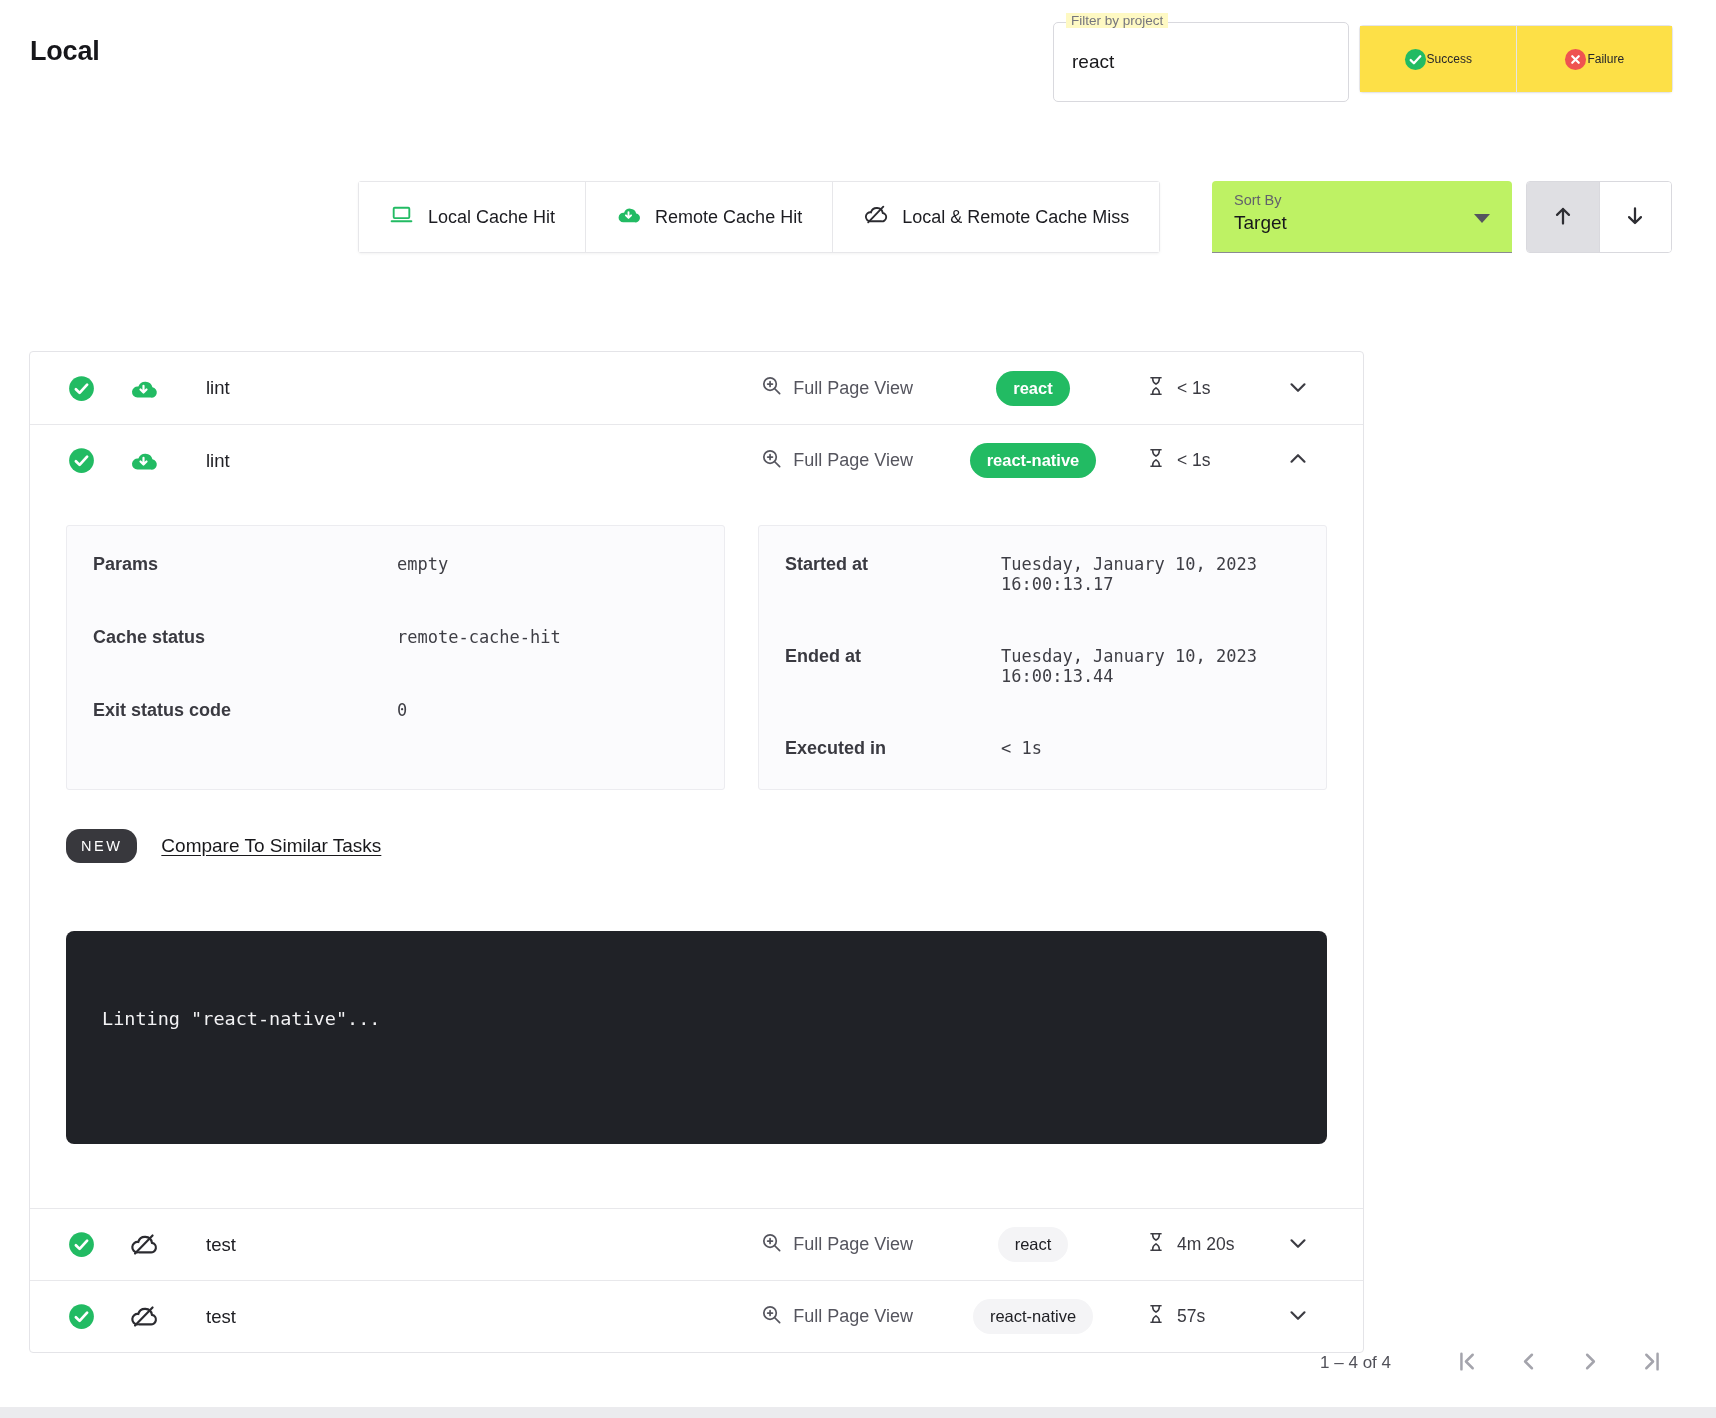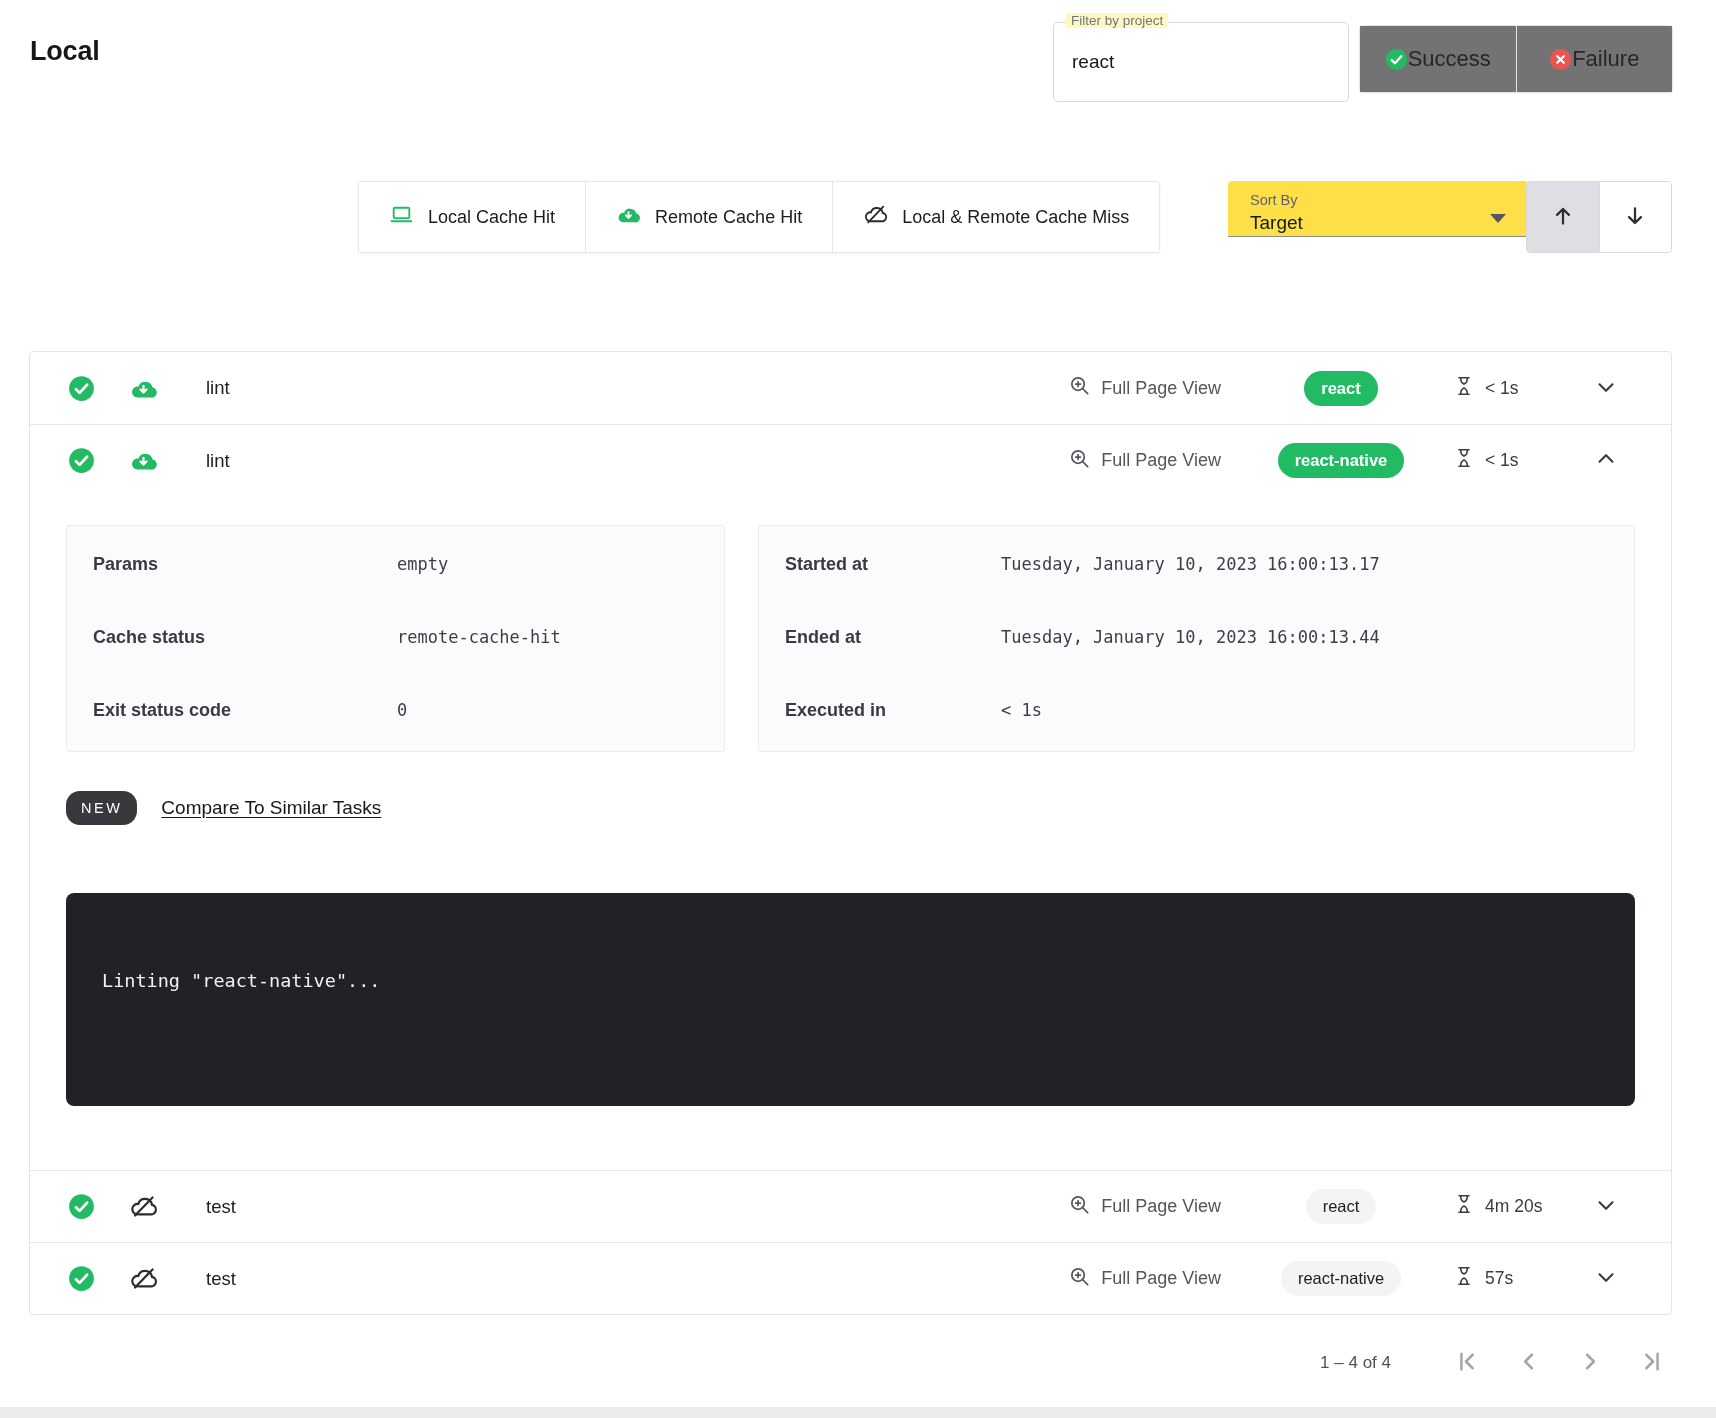--- a/index.html
+++ b/index.html
@@ -17,46 +17,46 @@
   .project-filter { left:1053px; top:22px; width:296px; height:80px;
     border:1px solid #d9d9de; border-radius:5px; background:#fff; }
   .project-filter .flabel { position:absolute; top:-10px; left:12px; background:#fef9c3; padding:0 5px;
     font-size:13.5px; color:#75757e; }
   .project-filter input { width:100%; height:100%; border:none; outline:none; background:transparent;
     font-family:inherit; font-size:19px; color:#18181b; padding:0 18px; }
 
   .status-group { left:1359px; top:25px; width:314px; height:68px; display:flex;
     border:1px solid #e5e5e9; border-radius:4px; background:#fff; box-shadow:0 1px 2px rgba(0,0,0,.04); }
   .status-btn { flex:1; display:flex; align-items:center; justify-content:center; 
-    background:#737373; border:none; cursor:pointer; font-family:inherit; font-size:22px; color:#26262b; }
+    background:#fde047; border:none; cursor:pointer; font-family:inherit; font-size:12px; color:#26262b; }
   .status-btn + .status-btn { border-left:1px solid #e5e5e9; }
 
   
   .chip-group { left:358px; top:181px; height:72px; display:flex;
     border:1px solid #e7e7ea; border-radius:3px; background:#fff; box-shadow:0 1px 3px rgba(0,0,0,.05); }
   .chip { display:flex; align-items:center; gap:14px; padding:0 30px; border:none; background:#fff;
     font-family:inherit; font-size:18px; color:#1c1c21; cursor:pointer; white-space:nowrap; }
   .chip + .chip { border-left:1px solid #e7e7ea; }
 
-  .sort-select { left:1212px; top:181px; width:300px; height:56px; background:#fde047;
-    border-bottom:1px solid #8a8a92; border-radius:4px 4px 0 0; padding:11px 20px 0 22px; cursor:pointer;margin-left:16px; }
+  .sort-select { left:1212px; top:181px; width:300px; height:72px; background:#bef264;
+    border-bottom:1px solid #8a8a92; border-radius:4px 4px 0 0; padding:11px 20px 0 22px; cursor:pointer; }
   .sort-label { font-size:14.5px; color:#62626b; }
   .sort-value { font-size:19px; color:#18181b; margin-top:4px; }
   .caret { position:absolute; right:22px; top:33px; width:0; height:0;
     border-left:8px solid transparent; border-right:8px solid transparent; border-top:9px solid #55555e; }
 
   .arrow-group { left:1526px; top:181px; width:146px; height:72px; display:flex;
     border:1px solid #d9d9de; border-radius:4px; overflow:hidden; background:#fff; }
   .arrow-btn { flex:1; display:flex; align-items:center; justify-content:center; border:none;
     background:#fff; cursor:pointer; color:#2e2e33; }
   .arrow-btn.active { background:#dfdfe3; }
   .arrow-btn + .arrow-btn { border-left:1px solid #d9d9de; }
 
   
-  .task-list { left:29px; top:351px; width:1643px; border:1px solid #e4e4e8; border-radius:4px; background:#fff; }
+  .task-list { left:29px; top:351px; width:1335px; border:1px solid #e4e4e8; border-radius:4px; background:#fff; }
   .task-row { height:72px; display:flex; align-items:center; padding:0 48px 0 38px; }
   .bt { border-top:1px solid #e8e8eb; }
   .status-icon { flex:none; display:flex; }
   .cache-icon { margin-left:34px; flex:none; display:flex; }
   .task-name { margin-left:48px; font-size:18.5px; color:#202025; }
 
   .row-right { margin-left:auto; display:flex; align-items:center; }
   .fpv { display:flex; align-items:center; gap:10px; color:#55555e; font-size:18px;
     background:none; border:none; font-family:inherit; cursor:pointer; }
   .pill-wrap { width:176px; margin-left:26px; display:flex; justify-content:center; }

